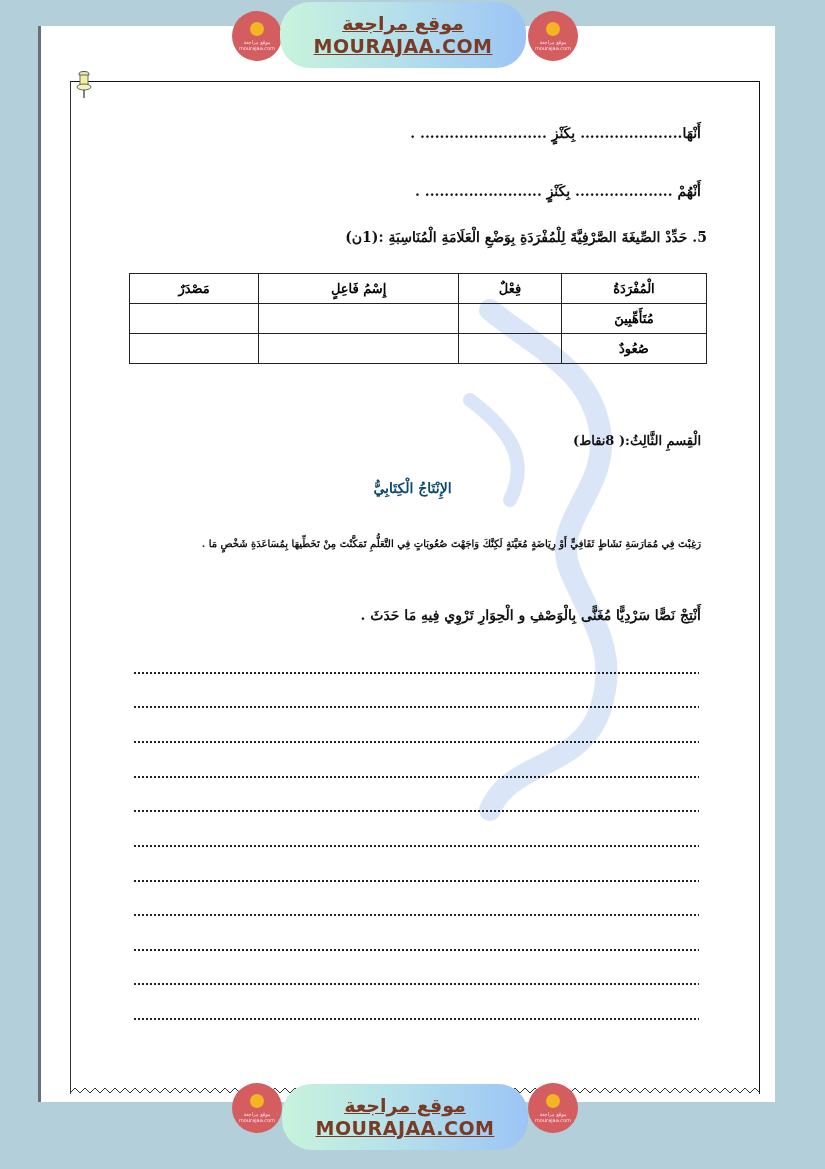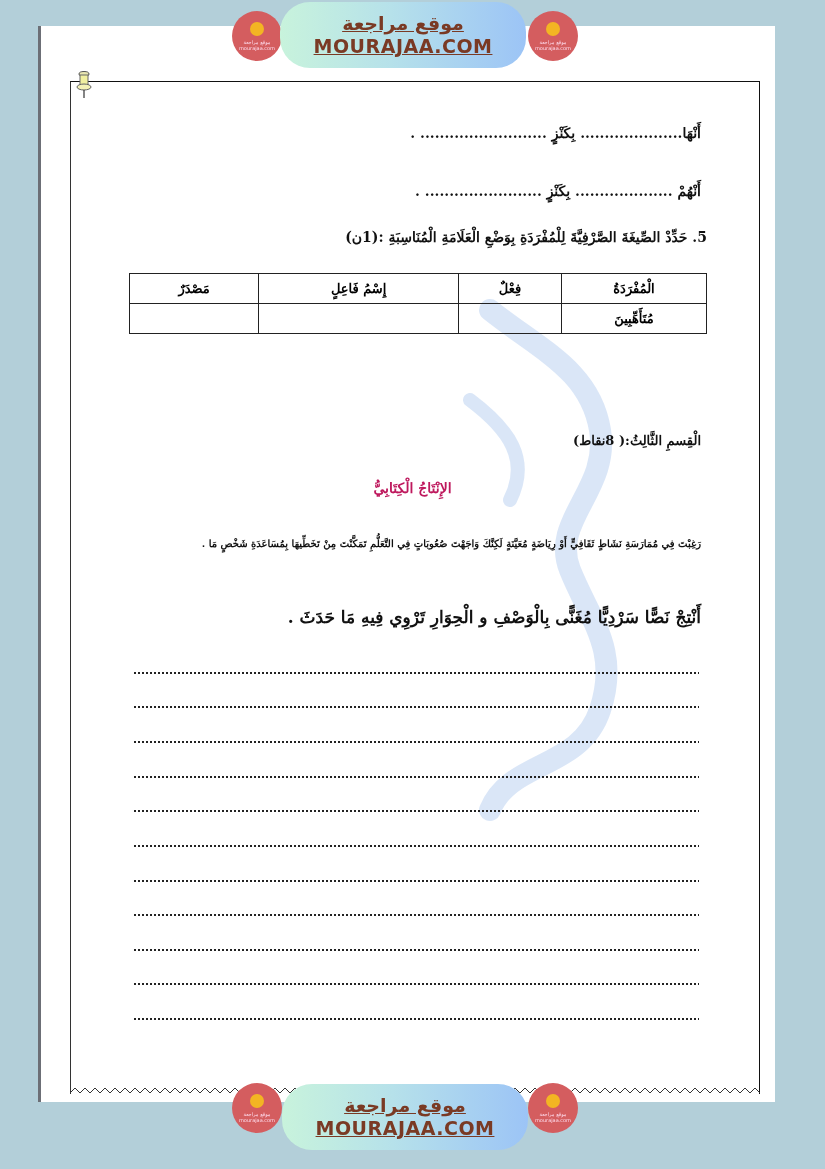--- a/index.html
+++ b/index.html
@@ -44,23 +44,23 @@
     position:absolute; left:129px; top:273px; width:578px; border-collapse:collapse;
     direction:rtl;
   }
   table.grid td, table.grid th {
     border:1.5px solid #222; height:29px; padding:0 6px; font-size:13px; font-weight:bold;
     font-family:"DejaVu Serif", serif;
   }
   table.grid th { font-weight:bold; }
   table.grid td.word { text-align:center; width:132px; }
   .section3 { top:433px; right:124px; font-size:13px; }
-  .title { position:absolute; top:480px; left:0; width:825px; text-align:center; direction:rtl; font-size:14px; font-weight:bold; color:#be185d; }
+  .title { position:absolute; top:480px; left:0; width:825px; text-align:center; direction:rtl; font-size:14px; font-weight:bold; color:#0c4a6e; }
   .para { top:525px; right:124px; width:570px; font-size:10px; line-height:38px; text-align:justify; }
-  .task { top:607px; right:124px; font-size:17px; }
+  .task { top:607px; right:124px; font-size:14px; }
   .dots {
     position:absolute; left:133px; width:566px; height:2px;
     background-image:radial-gradient(circle,#222 0.9px,transparent 1.1px);
     background-size:4px 2px; background-repeat:repeat-x;
   }
   .wm {
     position:absolute; left:450px; top:290px; width:200px; height:620px; opacity:0.25;
   }
 </style>
 </head>
@@ -111,20 +111,26 @@
     <th>فِعْلٌ</th>
     <th>إِسْمُ فَاعِلٍ</th>
     <th>مَصْدَرٌ</th>
   </tr>
   <tr>
     <td class="word">مُتَأَهِّبِينَ</td>
     <td></td>
         <td></td>
         <td></td>
   </tr>
+  <tr>
+    <td class="word">صُعُودٌ</td>
+    <td></td>
+        <td></td>
+        <td></td>
+  </tr>
 </tbody>
   </table>
 
 <div class="rtl section3">الْقِسمِ الثَّالِثُ:( 8نقاط)</div>
 <div class="title">الإِنْتَاجُ الْكِتَابِيُّ</div>
 <div class="rtl para">رَغِبْتَ فِي مُمَارَسَةِ نَشَاطٍ ثَقَافِيٍّ أَوْ رِيَاضَةٍ مُعَيَّنَةٍ لَكِنَّكَ وَاجَهْتَ صُعُوبَاتٍ فِي التَّعَلُّمِ تَمَكَّنْتَ مِنْ تَخَطِّيهَا بِمُسَاعَدَةِ شَخْصٍ مَا .</div>
 <div class="rtl task">أَنْتِجْ نَصًّا سَرْدِيًّا مُغَنًّى بِالْوَصْفِ و الْحِوَارِ تَرْوِي فِيهِ مَا حَدَثَ .</div>
 
 <div class="dots" style="top:672px"></div>
 <div class="dots" style="top:706px"></div>

